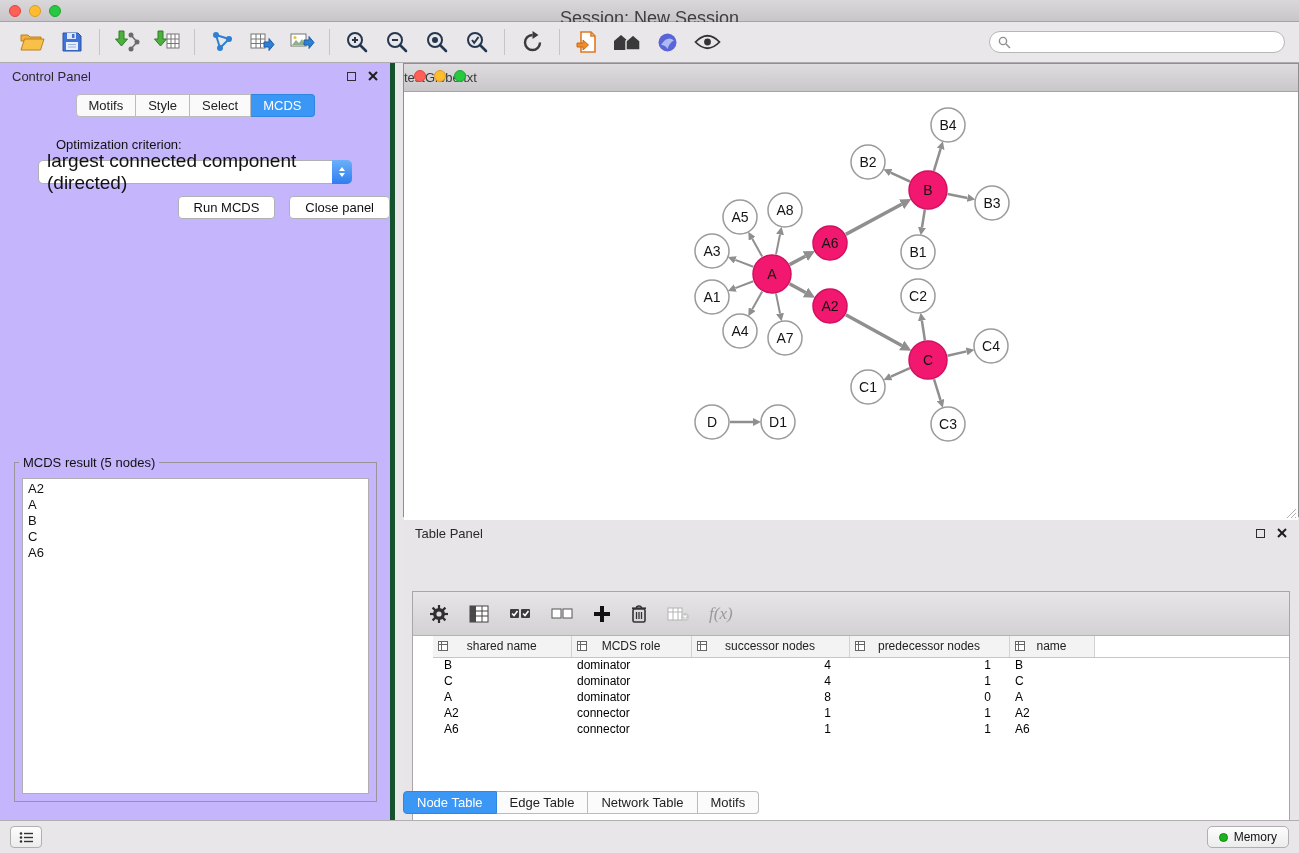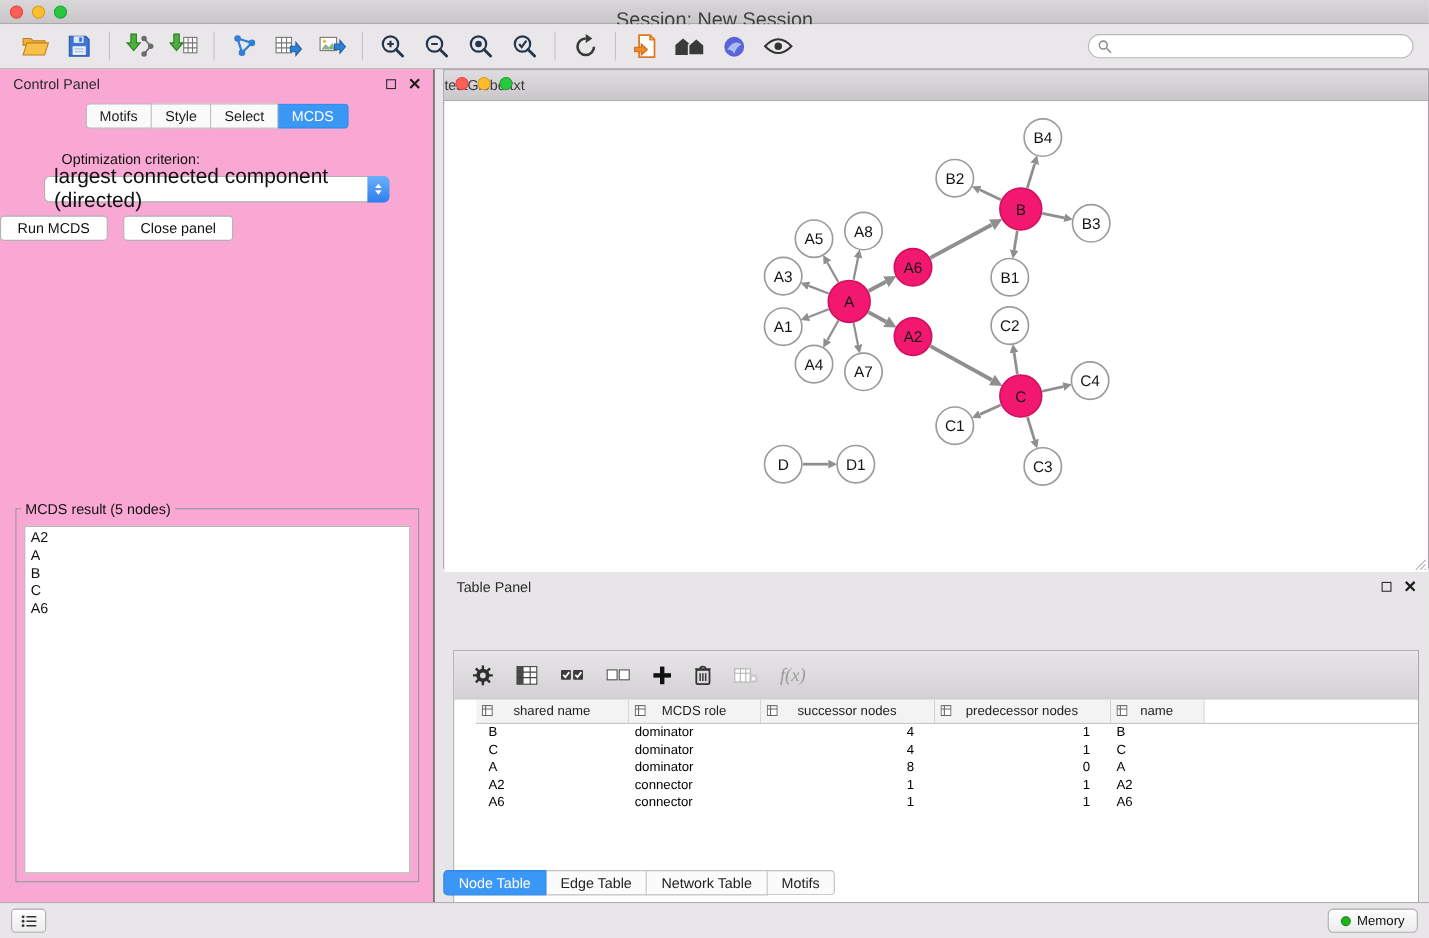--- a/index.html
+++ b/index.html
@@ -21,42 +21,42 @@
   .toolbar { position:absolute; top:22px; left:0; width:100%; height:41px; background:#e9e7e9;
     border-bottom:1px solid #aeacae; display:flex; align-items:center; padding:0 12px; }
   .tb-btn { width:40px; height:32px; display:flex; align-items:center; justify-content:center; cursor:default; }
   .tb-sep { width:1px; height:26px; background:#c6c4c6; margin:0 7px; }
   .search-wrap { margin-left:auto; margin-right:2px; width:296px; height:22px; border:1px solid #b8b6b8;
     border-radius:12px; background:#fff; display:flex; align-items:center; padding:0 8px; gap:5px; }
   .search-wrap input { border:none; outline:none; flex:1; font-size:12px; background:transparent;
     font-family:"Liberation Sans", sans-serif; }
 
   
-  .control-panel { position:absolute; left:0; top:63px; width:395px; height:757px; background:#f9a8d4;
-    border-right:1px solid #14532d; }
+  .control-panel { position:absolute; left:0; top:63px; width:395px; height:757px; background:#c4b5fd;
+    border-right:5px solid #14532d; }
   .panel-header { height:26px; display:flex; align-items:center; padding:0 12px; font-size:13px; color:#2a2a2a; }
   .ph-icons { margin-left:auto; display:flex; gap:12px; align-items:center; }
   .float-box { width:9px; height:9px; border:1.5px solid #2e2e2e; display:inline-block; }
   .cp-tabs { display:flex; justify-content:center; margin-top:5px; }
   .cp-tab { font-size:13px; padding:3px 12px; background:#fafafa; border:1px solid #bcbabc; border-left:none;
     color:#222; cursor:default; }
   .cp-tab:first-child { border-left:1px solid #bcbabc; border-radius:4px 0 0 4px; }
   .cp-tab:last-child { border-radius:0 4px 4px 0; }
   .cp-tab.active { background:#3b97f5; border-color:#2f86e0; color:#fff; }
   .opt-label { font-size:13px; margin-top:20px; padding-left:56px; color:#111; }
   .dropdown { margin:8px auto 0; width:314px; height:24px; background:#fff; border:1px solid #b2b0b2;
     border-radius:5px; display:flex; align-items:center; font-size:19px; padding-left:8px; position:relative; }
   .dd-stepper { position:absolute; right:-1px; top:-1px; bottom:-1px; width:20px;
     background:linear-gradient(#6cb0f9,#2e7ef0); border-radius:0 5px 5px 0;
     display:flex; flex-direction:column; align-items:center; justify-content:center; gap:2px; }
   .dd-up { width:0; height:0; border-left:3.5px solid transparent; border-right:3.5px solid transparent;
     border-bottom:4.5px solid #fff; }
   .dd-down { width:0; height:0; border-left:3.5px solid transparent; border-right:3.5px solid transparent;
     border-top:4.5px solid #fff; }
-  .cp-buttons { display:flex; justify-content:flex-start; gap:14px; margin-top:12px; }
+  .cp-buttons { display:flex; justify-content:flex-end; gap:14px; margin-top:12px; }
   .cp-btn { font-size:13px; padding:3px 15px; background:#fff; border:1px solid #b2b0b2; border-radius:4px;
     color:#111; cursor:default; }
   .result-box { position:absolute; left:14px; right:13px; top:392px; bottom:18px; border:1px solid #98969a; }
   .result-box legend { font-size:13px; padding:0 4px; margin-left:4px; color:#111; }
   .listbox { position:absolute; left:7px; right:7px; top:8px; bottom:7px; background:#fff;
     border:1px solid #b0aeb0; overflow:auto; padding:2px 5px; }
   .list-item { font-size:13px; line-height:16px; color:#111; }
 
   
   .network-window { position:absolute; left:403px; top:63px; width:896px; height:454px;

